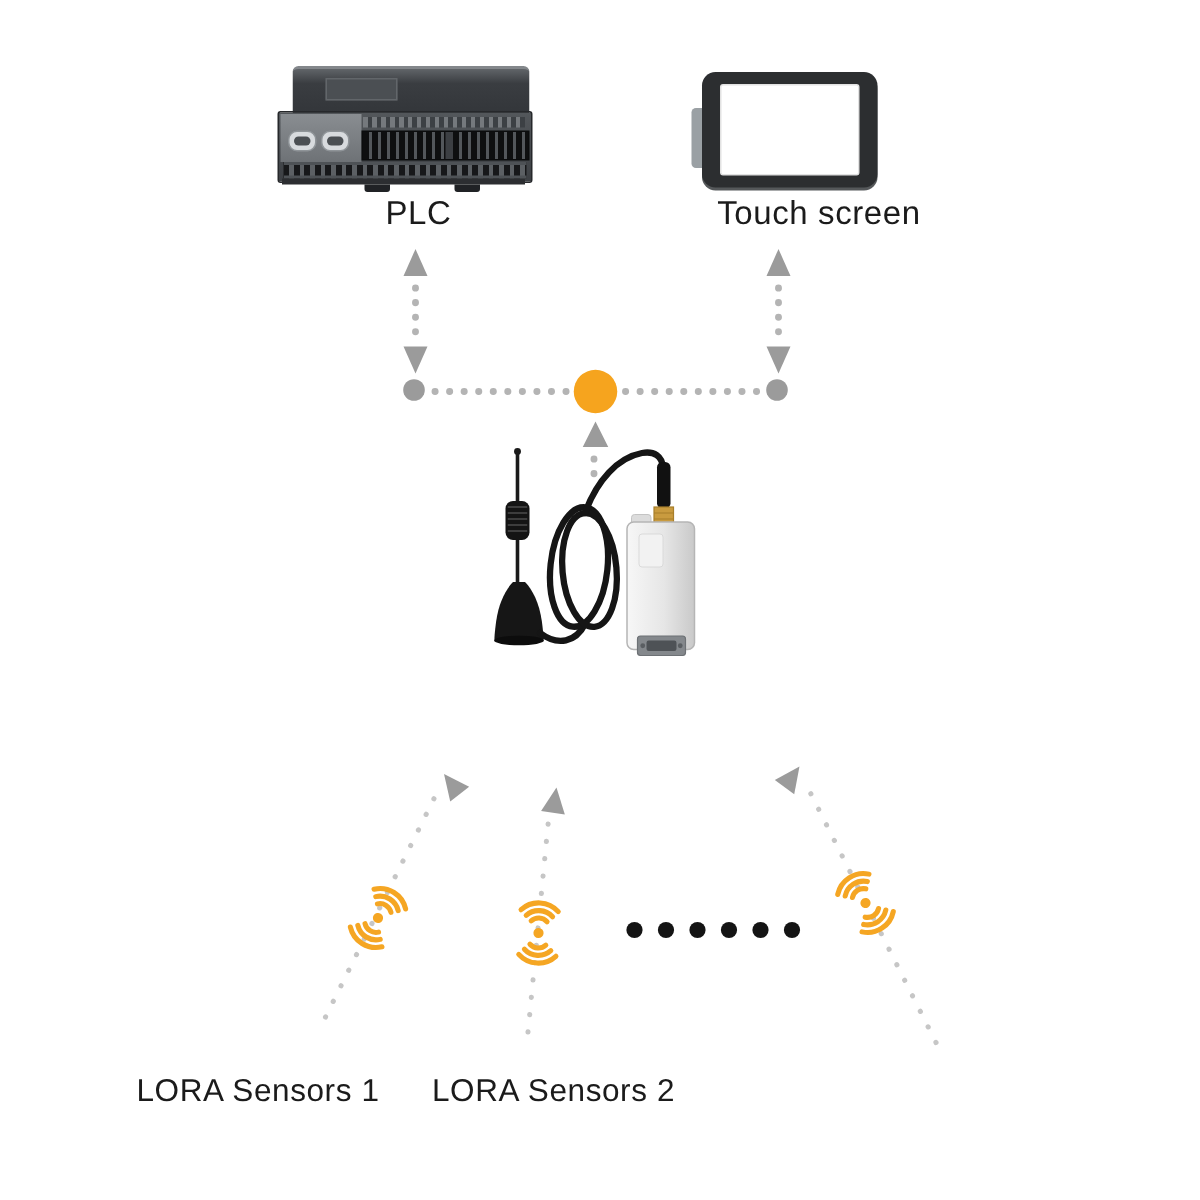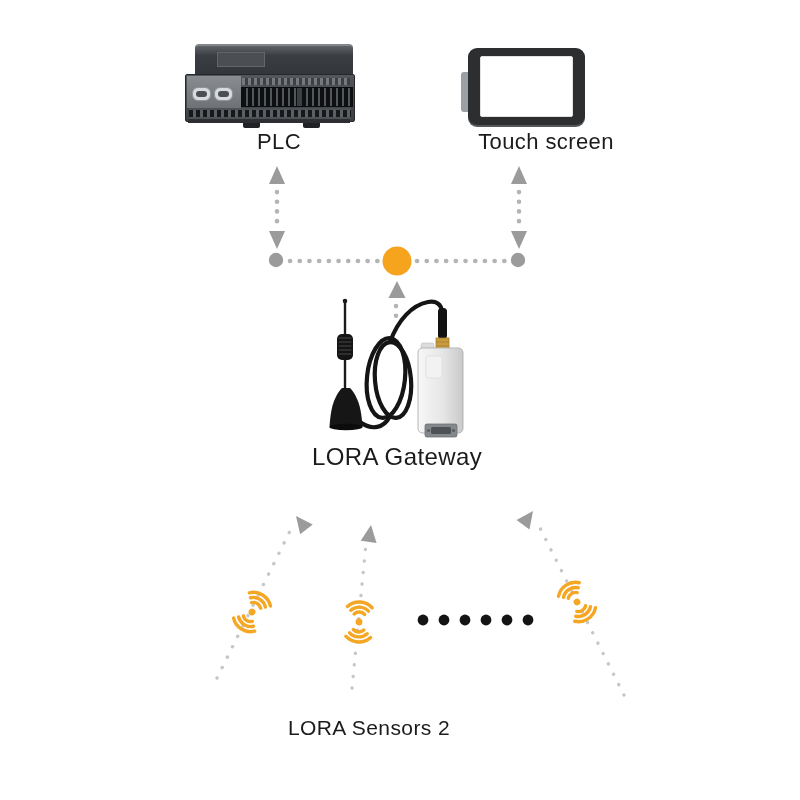--- a/index.html
+++ b/index.html
@@ -220,16 +220,16 @@
       <rect x="125" y="134" width="32" height="13" rx="2" fill="#84888c" stroke="#6d7control175" stroke-width="0"></rect>
       <rect x="125" y="134" width="32" height="13" rx="2" fill="#84888c" stroke="#6d7175" stroke-width="0.8"></rect>
       <rect x="131" y="137" width="20" height="7" rx="1.5" fill="#4e5256"></rect>
       <circle cx="128.5" cy="140.5" r="1.6" fill="#5a5e62"></circle>
       <circle cx="153.5" cy="140.5" r="1.6" fill="#5a5e62"></circle>
     </g>
   </svg>
 
   <div class="lbl lbl-plc">PLC</div>
   <div class="lbl lbl-ts">Touch screen</div>
-  <div class="lbl lbl-gw">LORA Gateway</div>
+  <div class="lbl lbl-sensor lbl-s1">LORA Sensors 1</div>
   <div class="lbl lbl-sensor lbl-s2">LORA Sensors 2</div>
 
 </div>
 
 </body></html>

